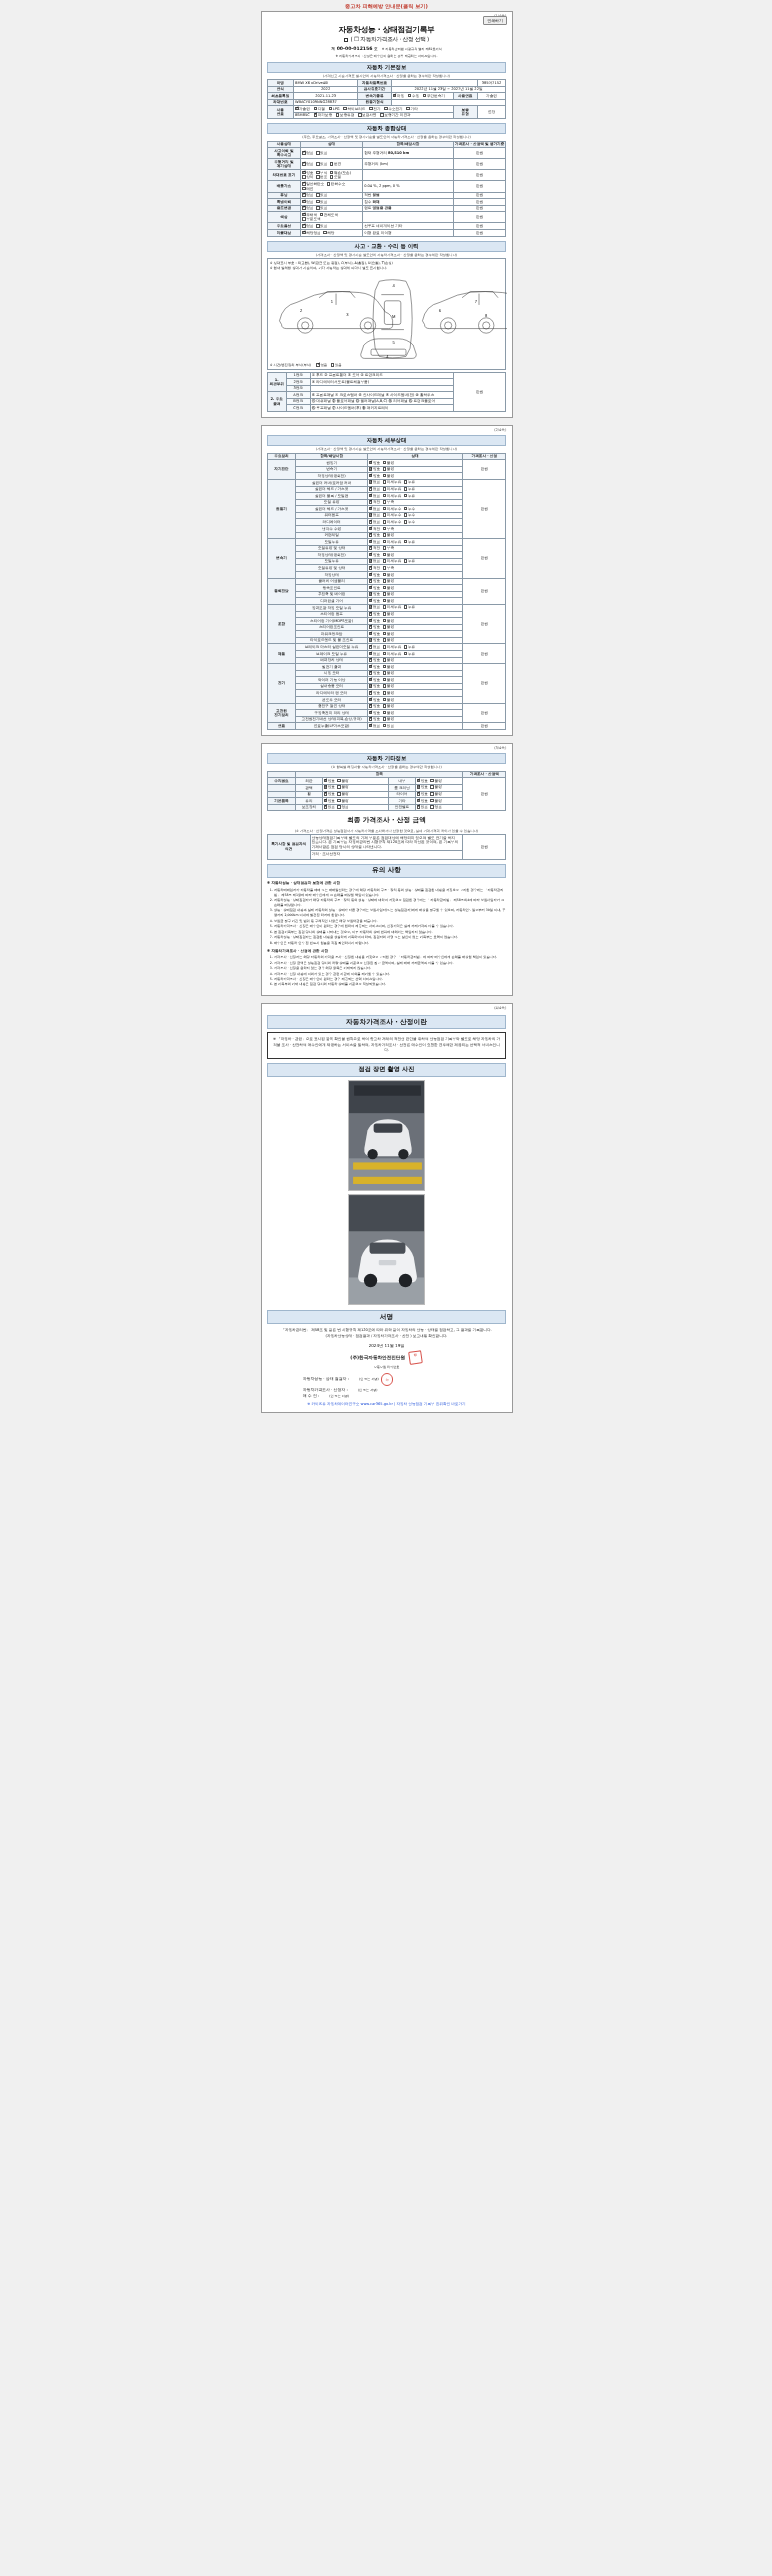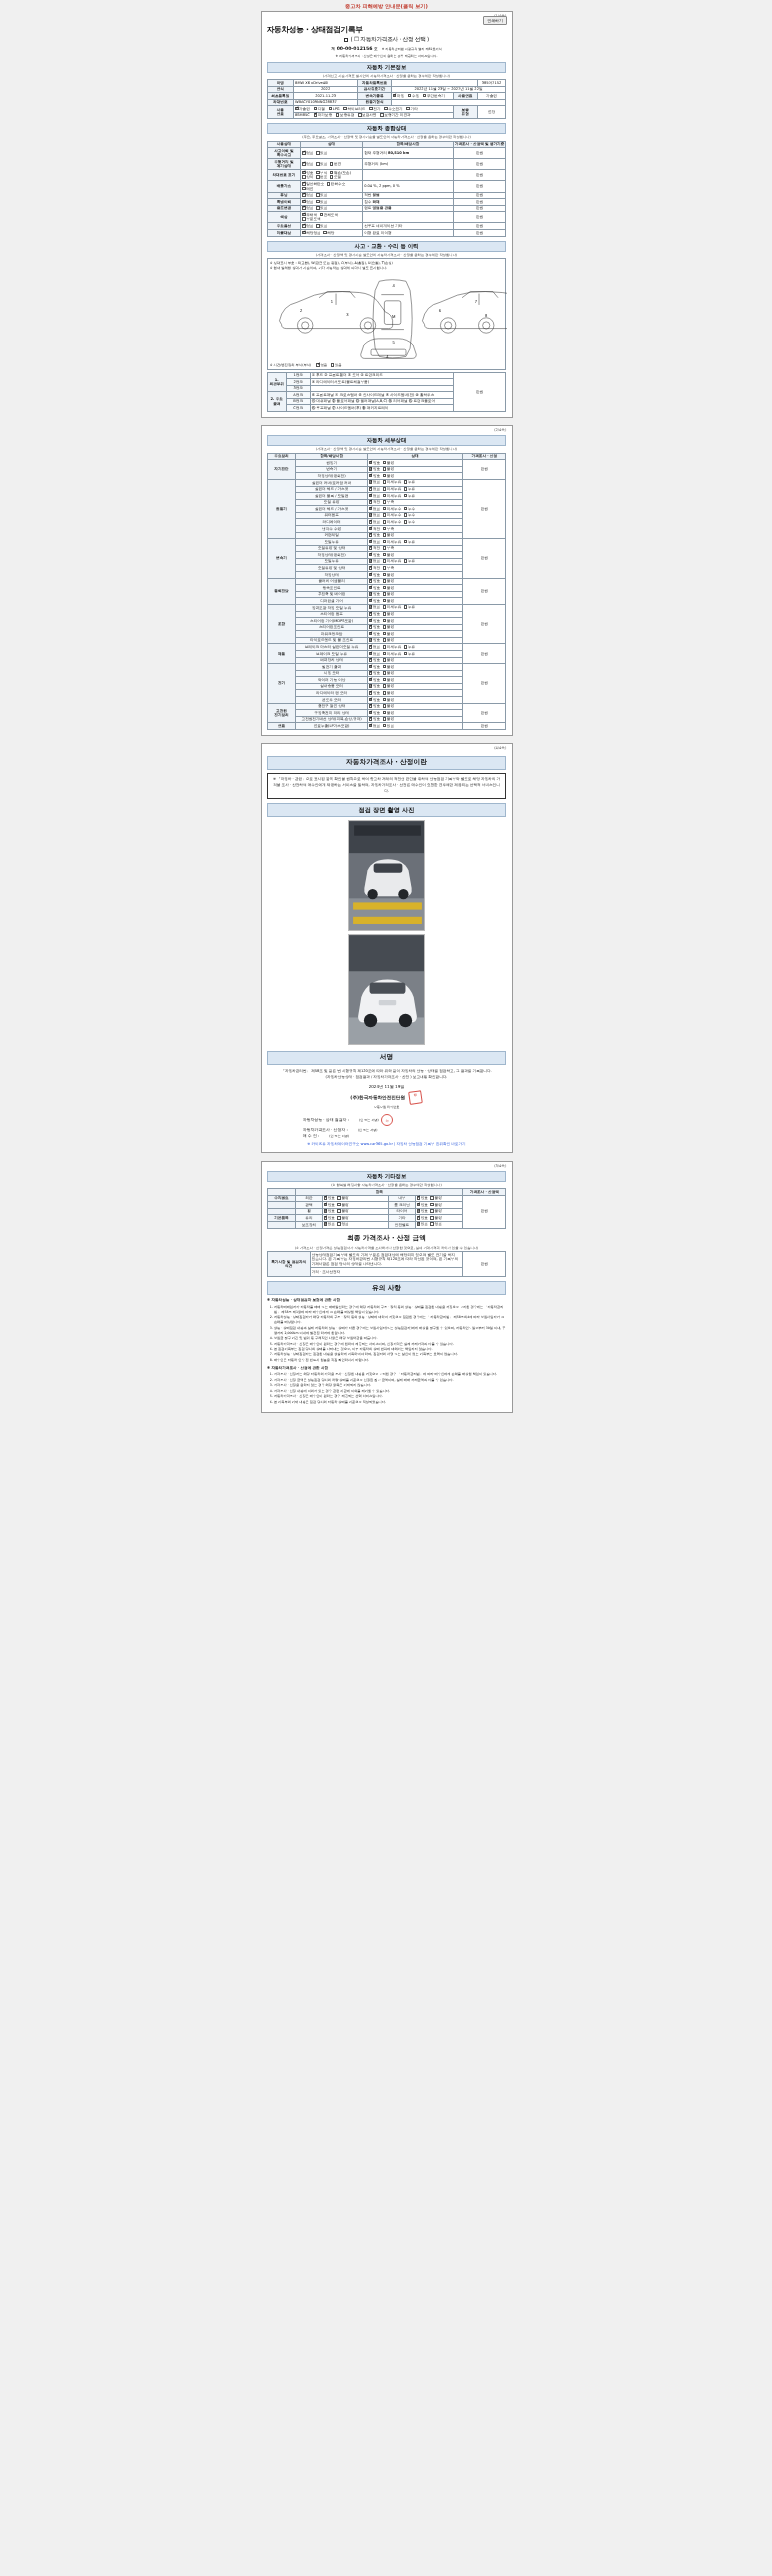--- a/index.html
+++ b/index.html
@@ -14,21 +14,21 @@
   .topbar { text-align:center; padding:3.1px 0 1px; font-size:5.2px; color:#c0392b; font-weight:bold; }
   .sheet {
     width:252px; margin:0 auto 7.2px; background:#fff; border:0.5px solid #999;
     padding:4.1px 5.2px 5.2px; position:relative;
   }
   .sheet-pm { text-align:right; font-size:3.6px; color:#555; margin:-2.1px 0 1px; }
   .btn-print {
     position:absolute; right:4.6px; top:3.6px; font-size:3.9px; border:0.5px solid #888;
     background:#eee; padding:1px 3.1px; border-radius:1px; cursor:pointer;
   }
-  h1.doc-title { font-size:7.7px; font-weight:bold; margin:7.2px 0 1px; letter-spacing:-0.3px; }
+  h1.doc-title { text-align:center; font-size:7.7px; font-weight:bold; margin:7.2px 0 1px; letter-spacing:-0.3px; }
   .doc-sub { text-align:center; font-size:5.7px; margin:0.5px 0 2.1px; letter-spacing:-0.3px; }
   .doc-sub .box { display:inline-block; width:4.1px; height:4.1px; border:0.5px solid #333; vertical-align:-0.5px; margin-right:1px;}
   .doc-line { text-align:center; font-size:4.1px; margin:1.5px 0 3.1px; }
   .doc-line b { font-size:4.6px; }
   .bar {
     background:#dbe7f3; border:0.5px solid #9fb6cc; text-align:center;
     font-weight:bold; font-size:5.4px; padding:1px 0; margin:3.1px 0 0;
   }
   .bar-note { text-align:center; font-size:3.3px; color:#333; padding:1px 0 1.5px; }
   table.grid { width:100%; border-collapse:collapse; table-layout:fixed; }
@@ -542,20 +542,125 @@
             <td class="lbl" rowspan="1">연료</td>
             <td class="lbl2">연료누출(LP가스포함)</td>
             <td><span class="opt"><span class="chk on"></span><span>없음</span></span><span class="opt"><span class="chk"></span><span>있음</span></span></td>
             <td class="ctr" rowspan="1">만원</td>
           </tr>
         </tbody>
     </table>
   </div>
 
   <div class="sheet">
+    <div class="sheet-pm">(3/4쪽)</div>
+    <div class="bar">자동차 기타정보</div>
+    <div class="bar-note">(※ 항목별 해당사항 자동차가격조사 · 산정을 원하는 경우에만 작성합니다)</div>
+    <table class="grid">
+      <colgroup>
+          <col style="width:12%">
+          <col style="width:11%">
+          <col style="width:28%">
+          <col style="width:11%">
+          <col style="width:20%">
+          <col style="width:18%">
+        </colgroup>
+      <thead>
+        <tr>
+          <th></th>
+          <th colspan="4">항목</th>
+          <th>가격조사 · 산정액</th>
+        </tr>
+      </thead>
+      <tbody id="etc-body">
+          <tr>
+            <td class="lbl">수리필요</td>
+            <td class="lbl2">외판</td>
+            <td><span class="opt"><span class="chk on"></span><span>양호</span></span><span class="opt"><span class="chk"></span><span>불량</span></span></td>
+            <td class="lbl2">내부</td>
+            <td><span class="opt"><span class="chk on"></span><span>양호</span></span><span class="opt"><span class="chk"></span><span>불량</span></span></td>
+            <td class="ctr" rowspan="5">만원</td>
+          </tr>
+          <tr>
+            <td class="lbl"></td>
+            <td class="lbl2">광택</td>
+            <td><span class="opt"><span class="chk on"></span><span>양호</span></span><span class="opt"><span class="chk"></span><span>불량</span></span></td>
+            <td class="lbl2">룸 크리닝</td>
+            <td><span class="opt"><span class="chk on"></span><span>양호</span></span><span class="opt"><span class="chk"></span><span>불량</span></span></td>
+          </tr>
+          <tr>
+            <td class="lbl"></td>
+            <td class="lbl2">휠</td>
+            <td><span class="opt"><span class="chk on"></span><span>양호</span></span><span class="opt"><span class="chk"></span><span>불량</span></span></td>
+            <td class="lbl2">타이어</td>
+            <td><span class="opt"><span class="chk on"></span><span>양호</span></span><span class="opt"><span class="chk"></span><span>불량</span></span></td>
+          </tr>
+          <tr>
+            <td class="lbl">기본품목</td>
+            <td class="lbl2">유리</td>
+            <td><span class="opt"><span class="chk on"></span><span>양호</span></span><span class="opt"><span class="chk"></span><span>불량</span></span></td>
+            <td class="lbl2">기타</td>
+            <td><span class="opt"><span class="chk on"></span><span>양호</span></span><span class="opt"><span class="chk"></span><span>불량</span></span></td>
+          </tr>
+          <tr>
+            <td class="lbl"></td>
+            <td class="lbl2">보조장치</td>
+            <td><span class="opt"><span class="chk on"></span><span>있음</span></span><span class="opt"><span class="chk"></span><span>없음</span></span></td>
+            <td class="lbl2">안전벨트</td>
+            <td><span class="opt"><span class="chk on"></span><span>있음</span></span><span class="opt"><span class="chk"></span><span>없음</span></span></td>
+          </tr>
+        </tbody>
+    </table>
+
+    <div class="price-title">최종 가격조사 · 산정 금액</div>
+    <div class="bar-note">(※ 가격조사 · 산정가격은 성능점검자가 자동차가격을 조사하거나 산정한 것으로, 실제 거래가격과 차이가 있을 수 있습니다)</div>
+    <table class="grid price-tbl">
+      <colgroup>
+          <col style="width:18%">
+          <col style="width:64%">
+          <col style="width:18%">
+        </colgroup>
+      <tbody>
+        <tr>
+          <td class="lbl" rowspan="2">특기사항 및 점검자의 의견</td>
+          <td class="big-blank tiny">성능상태점검기록부에 별도의 기재 부분은 점검대상에 해당되지 않으며 별도 표기를 하지 않습니다. 본 기록부는 자동차관리법 시행규칙 제120조에 따라 작성된 것이며, 본 기록부의 기재사항은 점검 당시의 상태를 나타냅니다.</td>
+          <td class="ctr" rowspan="2">만원</td>
+        </tr>
+        <tr>
+          <td style="height:9.3px">가격 · 조사산정자</td>
+        </tr>
+      </tbody>
+    </table>
+
+    <div class="notice-title">유의 사항</div>
+    <div class="notice" id="notice-body">
+        <h4>※ 자동차성능 · 상태점검자 보험에 관한 사항</h4>
+        <ol>
+          <li>자동차매매업자가 자동차를 매매 또는 매매알선하는 경우에 해당 자동차의 구조 · 장치 등의 성능 · 상태를 점검한 내용을 거짓으로 고지한 경우에는 「자동차관리법」 제58조 제1항에 따라 매수인에게 그 손해를 배상할 책임이 있습니다.</li>
+          <li>자동차성능 · 상태점검자가 해당 자동차의 구조 · 장치 등의 성능 · 상태에 대하여 거짓으로 점검한 경우에는 「자동차관리법」 제58조의4에 따라 보험사업자가 그 손해를 배상합니다.</li>
+          <li>성능 · 상태점검 내용과 실제 자동차의 성능 · 상태가 다른 경우에는 보험사업자(또는 성능점검자)에게 배상을 청구할 수 있으며, 자동차인도일로부터 30일 이내, 주행거리 2,000km 이내에 발견된 하자에 한합니다.</li>
+          <li>보험금 청구 기간 및 범위 등 구체적인 사항은 해당 보험약관을 따릅니다.</li>
+          <li>자동차가격조사 · 산정은 매수인이 원하는 경우에 한하여 제공되는 서비스이며, 산정가격은 실제 거래가격과 다를 수 있습니다.</li>
+          <li>본 점검기록부는 점검 당시의 상태를 나타내는 것으로, 이후 자동차의 상태 변화에 대해서는 책임지지 않습니다.</li>
+          <li>자동차성능 · 상태점검자는 점검한 내용을 성실하게 기록하여야 하며, 점검자의 서명 또는 날인이 없는 기록부는 효력이 없습니다.</li>
+          <li>매수인은 자동차 인수 전 반드시 현품을 직접 확인하시기 바랍니다.</li>
+        </ol>
+        <h4>※ 자동차가격조사 · 산정에 관한 사항</h4>
+        <ol>
+          <li>가격조사 · 산정자는 해당 자동차의 가격을 조사 · 산정한 내용을 거짓으로 고지한 경우 「자동차관리법」에 따라 매수인에게 손해를 배상할 책임이 있습니다.</li>
+          <li>가격조사 · 산정 금액은 성능점검 당시의 차량 상태를 기준으로 산정된 참고 금액이며, 실제 매매 거래금액과 다를 수 있습니다.</li>
+          <li>가격조사 · 산정을 원하지 않는 경우 해당 항목은 기재되지 않습니다.</li>
+          <li>가격조사 · 산정 내용에 이의가 있는 경우 관련 기관에 이의를 제기할 수 있습니다.</li>
+          <li>자동차가격조사 · 산정은 매수인이 원하는 경우 제공되는 선택 서비스입니다.</li>
+          <li>본 기록부의 기재 내용은 점검 당시의 자동차 상태를 기준으로 작성되었습니다.</li>
+        </ol>
+      </div>
+  </div>
+
+  <div class="sheet">
     <div class="sheet-pm">(4/4쪽)</div>
 
     <div class="notice-title" style="margin-top:5.2px">자동차가격조사 · 산정이란</div>
     <div class="warnbox">
       <span>※ 「자동차 · 관련」으로 표시된 항목 확인을 원칙으로 하여 중고차 거래의 적정성 판단을 위하여 성능점검 기록부와 별도로 해당 자동차의 가격을 조사 · 산정하여 매수인에게 제공하는 서비스를 말하며, 자동차가격조사 · 산정은 매수인이 요청한 경우에만 제공되는 선택적 서비스입니다.</span>
     </div>
 
     <div class="photo-title">점검 장면 촬영 사진</div>
     <div class="photo">
       <svg width="77" height="111" viewBox="0 0 150 215">
@@ -595,119 +700,14 @@
     <div class="sign-text tiny">보증보험 허가번호</div>
     <div class="sign-rows" id="sign-rows">
         <div><span>자동차성능 · 상태 점검자</span> : <span>&nbsp;&nbsp;&nbsp;&nbsp;&nbsp;&nbsp;</span> <span class="tiny">(인 또는 서명)</span><span class="stamp-c">印</span></div>
         <div><span>자동차가격조사 · 산정자</span> : <span>&nbsp;&nbsp;&nbsp;&nbsp;&nbsp;&nbsp;</span> <span class="tiny">(인 또는 서명)</span></div>
         <div><span>매 수 인</span> : <span>&nbsp;&nbsp;&nbsp;&nbsp;&nbsp;&nbsp;</span> <span class="tiny">(인 또는 서명)</span></div>
       </div>
 
     <div class="footer-link">※ 카이즈유 자동차데이터연구소  www.car365.go.kr | 자동차 성능점검 기록부 진위확인 바로가기</div>
   </div>
 
-  <div class="sheet">
-    <div class="sheet-pm">(3/4쪽)</div>
-    <div class="bar">자동차 기타정보</div>
-    <div class="bar-note">(※ 항목별 해당사항 자동차가격조사 · 산정을 원하는 경우에만 작성합니다)</div>
-    <table class="grid">
-      <colgroup>
-          <col style="width:12%">
-          <col style="width:11%">
-          <col style="width:28%">
-          <col style="width:11%">
-          <col style="width:20%">
-          <col style="width:18%">
-        </colgroup>
-      <thead>
-        <tr>
-          <th></th>
-          <th colspan="4">항목</th>
-          <th>가격조사 · 산정액</th>
-        </tr>
-      </thead>
-      <tbody id="etc-body">
-          <tr>
-            <td class="lbl">수리필요</td>
-            <td class="lbl2">외판</td>
-            <td><span class="opt"><span class="chk on"></span><span>양호</span></span><span class="opt"><span class="chk"></span><span>불량</span></span></td>
-            <td class="lbl2">내부</td>
-            <td><span class="opt"><span class="chk on"></span><span>양호</span></span><span class="opt"><span class="chk"></span><span>불량</span></span></td>
-            <td class="ctr" rowspan="5">만원</td>
-          </tr>
-          <tr>
-            <td class="lbl"></td>
-            <td class="lbl2">광택</td>
-            <td><span class="opt"><span class="chk on"></span><span>양호</span></span><span class="opt"><span class="chk"></span><span>불량</span></span></td>
-            <td class="lbl2">룸 크리닝</td>
-            <td><span class="opt"><span class="chk on"></span><span>양호</span></span><span class="opt"><span class="chk"></span><span>불량</span></span></td>
-          </tr>
-          <tr>
-            <td class="lbl"></td>
-            <td class="lbl2">휠</td>
-            <td><span class="opt"><span class="chk on"></span><span>양호</span></span><span class="opt"><span class="chk"></span><span>불량</span></span></td>
-            <td class="lbl2">타이어</td>
-            <td><span class="opt"><span class="chk on"></span><span>양호</span></span><span class="opt"><span class="chk"></span><span>불량</span></span></td>
-          </tr>
-          <tr>
-            <td class="lbl">기본품목</td>
-            <td class="lbl2">유리</td>
-            <td><span class="opt"><span class="chk on"></span><span>양호</span></span><span class="opt"><span class="chk"></span><span>불량</span></span></td>
-            <td class="lbl2">기타</td>
-            <td><span class="opt"><span class="chk on"></span><span>양호</span></span><span class="opt"><span class="chk"></span><span>불량</span></span></td>
-          </tr>
-          <tr>
-            <td class="lbl"></td>
-            <td class="lbl2">보조장치</td>
-            <td><span class="opt"><span class="chk on"></span><span>있음</span></span><span class="opt"><span class="chk"></span><span>없음</span></span></td>
-            <td class="lbl2">안전벨트</td>
-            <td><span class="opt"><span class="chk on"></span><span>있음</span></span><span class="opt"><span class="chk"></span><span>없음</span></span></td>
-          </tr>
-        </tbody>
-    </table>
-
-    <div class="price-title">최종 가격조사 · 산정 금액</div>
-    <div class="bar-note">(※ 가격조사 · 산정가격은 성능점검자가 자동차가격을 조사하거나 산정한 것으로, 실제 거래가격과 차이가 있을 수 있습니다)</div>
-    <table class="grid price-tbl">
-      <colgroup>
-          <col style="width:18%">
-          <col style="width:64%">
-          <col style="width:18%">
-        </colgroup>
-      <tbody>
-        <tr>
-          <td class="lbl" rowspan="2">특기사항 및 점검자의 의견</td>
-          <td class="big-blank tiny">성능상태점검기록부에 별도의 기재 부분은 점검대상에 해당되지 않으며 별도 표기를 하지 않습니다. 본 기록부는 자동차관리법 시행규칙 제120조에 따라 작성된 것이며, 본 기록부의 기재사항은 점검 당시의 상태를 나타냅니다.</td>
-          <td class="ctr" rowspan="2">만원</td>
-        </tr>
-        <tr>
-          <td style="height:9.3px">가격 · 조사산정자</td>
-        </tr>
-      </tbody>
-    </table>
-
-    <div class="notice-title">유의 사항</div>
-    <div class="notice" id="notice-body">
-        <h4>※ 자동차성능 · 상태점검자 보험에 관한 사항</h4>
-        <ol>
-          <li>자동차매매업자가 자동차를 매매 또는 매매알선하는 경우에 해당 자동차의 구조 · 장치 등의 성능 · 상태를 점검한 내용을 거짓으로 고지한 경우에는 「자동차관리법」 제58조 제1항에 따라 매수인에게 그 손해를 배상할 책임이 있습니다.</li>
-          <li>자동차성능 · 상태점검자가 해당 자동차의 구조 · 장치 등의 성능 · 상태에 대하여 거짓으로 점검한 경우에는 「자동차관리법」 제58조의4에 따라 보험사업자가 그 손해를 배상합니다.</li>
-          <li>성능 · 상태점검 내용과 실제 자동차의 성능 · 상태가 다른 경우에는 보험사업자(또는 성능점검자)에게 배상을 청구할 수 있으며, 자동차인도일로부터 30일 이내, 주행거리 2,000km 이내에 발견된 하자에 한합니다.</li>
-          <li>보험금 청구 기간 및 범위 등 구체적인 사항은 해당 보험약관을 따릅니다.</li>
-          <li>자동차가격조사 · 산정은 매수인이 원하는 경우에 한하여 제공되는 서비스이며, 산정가격은 실제 거래가격과 다를 수 있습니다.</li>
-          <li>본 점검기록부는 점검 당시의 상태를 나타내는 것으로, 이후 자동차의 상태 변화에 대해서는 책임지지 않습니다.</li>
-          <li>자동차성능 · 상태점검자는 점검한 내용을 성실하게 기록하여야 하며, 점검자의 서명 또는 날인이 없는 기록부는 효력이 없습니다.</li>
-          <li>매수인은 자동차 인수 전 반드시 현품을 직접 확인하시기 바랍니다.</li>
-        </ol>
-        <h4>※ 자동차가격조사 · 산정에 관한 사항</h4>
-        <ol>
-          <li>가격조사 · 산정자는 해당 자동차의 가격을 조사 · 산정한 내용을 거짓으로 고지한 경우 「자동차관리법」에 따라 매수인에게 손해를 배상할 책임이 있습니다.</li>
-          <li>가격조사 · 산정 금액은 성능점검 당시의 차량 상태를 기준으로 산정된 참고 금액이며, 실제 매매 거래금액과 다를 수 있습니다.</li>
-          <li>가격조사 · 산정을 원하지 않는 경우 해당 항목은 기재되지 않습니다.</li>
-          <li>가격조사 · 산정 내용에 이의가 있는 경우 관련 기관에 이의를 제기할 수 있습니다.</li>
-          <li>자동차가격조사 · 산정은 매수인이 원하는 경우 제공되는 선택 서비스입니다.</li>
-          <li>본 기록부의 기재 내용은 점검 당시의 자동차 상태를 기준으로 작성되었습니다.</li>
-        </ol>
-      </div>
-  </div>
-
 </div>
 
 
 </body></html>

